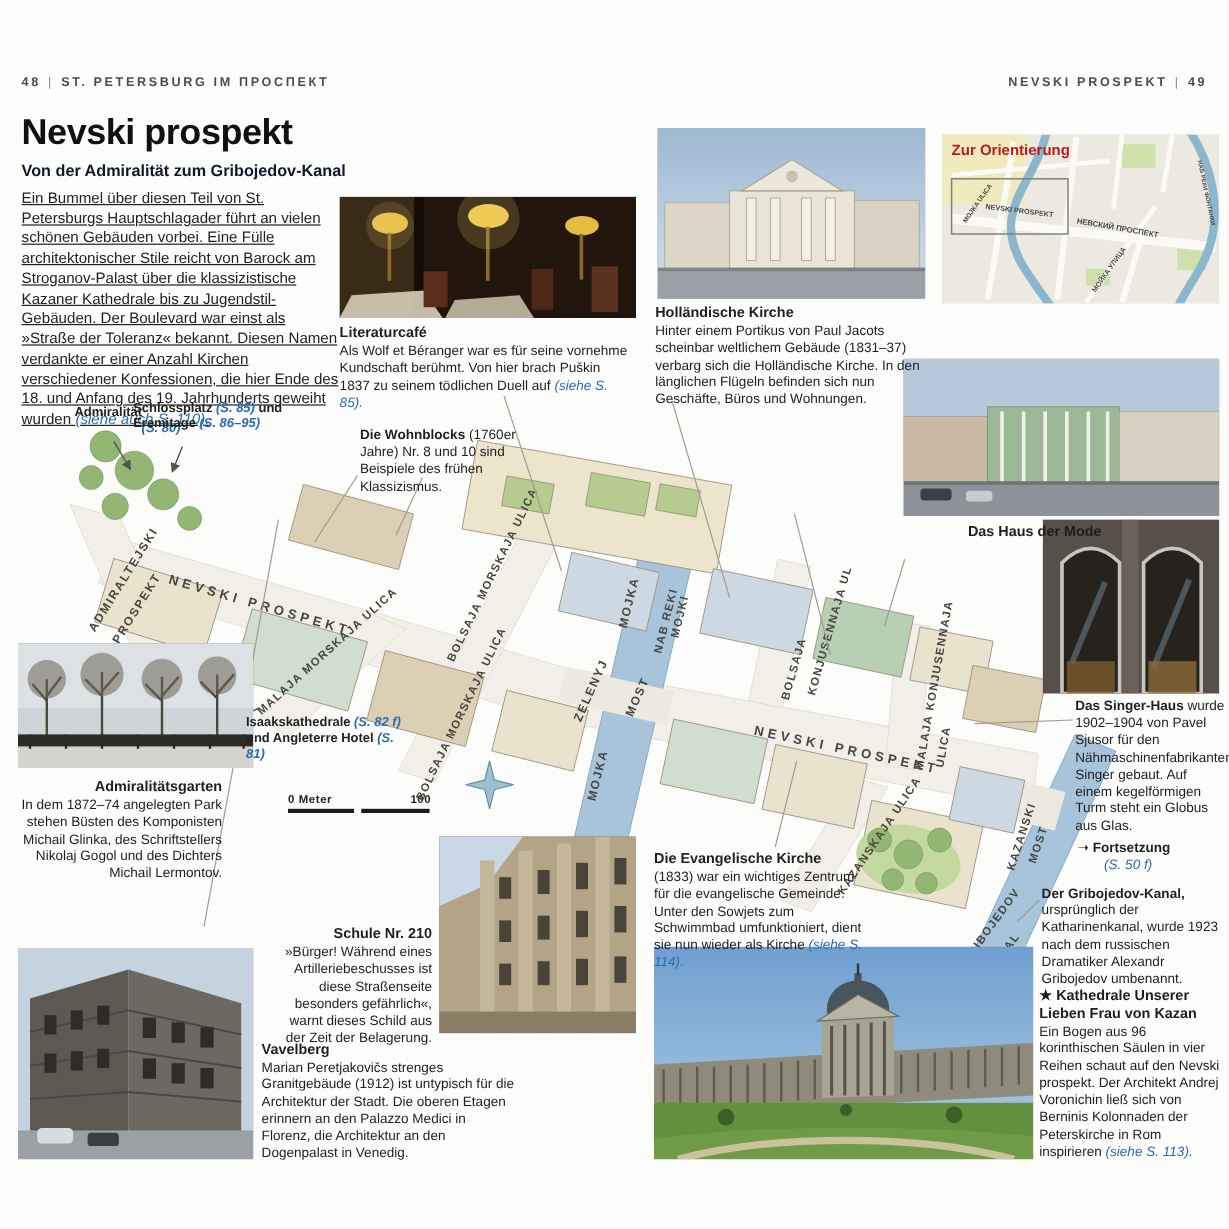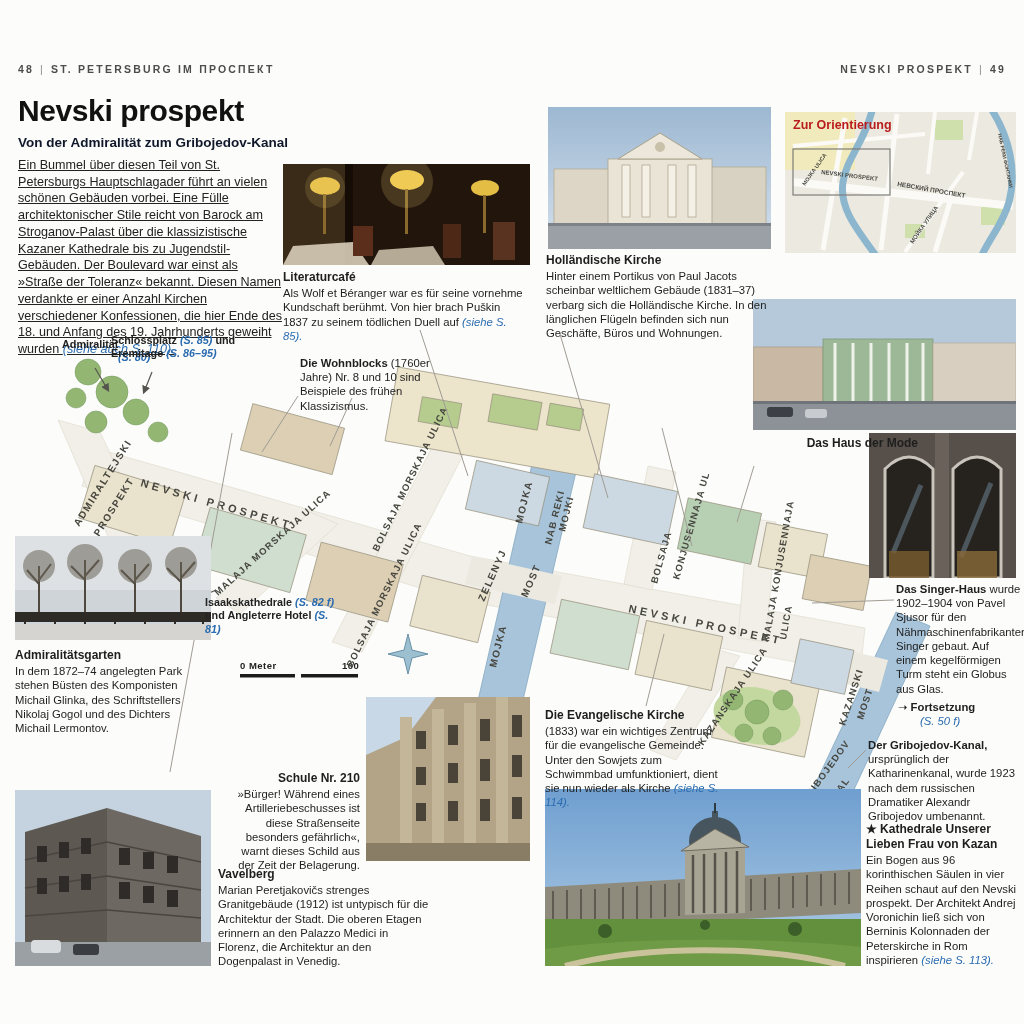--- a/index.html
+++ b/index.html
@@ -457,21 +457,21 @@
   <div class="abs cap rt" style="left:236px;top:771px;width:124px;">
     <div class="caph">Schule Nr. 210</div>
     <div>»Bürger! Während eines Artilleriebeschusses ist diese Straßenseite besonders gefährlich«, warnt dieses Schild aus der Zeit der Belagerung.</div>
   </div>
 
   <div class="abs cap" style="left:218px;top:867px;width:214px;">
     <div class="caph">Vavelberg</div>
     <div>Marian Peretjakovičs strenges Granitgebäude (1912) ist untypisch für die Architektur der Stadt. Die oberen Etagen erinnern an den Palazzo Medici in Florenz, die Architektur an den Dogenpalast in Venedig.</div>
   </div>
 
-  <div class="abs cap" style="left:15px;top:648px;width:170px;">
+  <div class="abs cap" style="left:15px;top:648px;width:170px;text-align:right;">
     <div class="caph">Admiralitätsgarten</div>
     <div>In dem 1872–74 angelegten Park stehen Büsten des Komponisten Michail Glinka, des Schriftstellers Nikolaj Gogol und des Dichters Michail Lermontov.</div>
   </div>
 
   <div class="abs ptlabel" style="left:62px;top:338px;">
     <div>Admiralität</div>
     <div class="ref" style="margin-left:56px;">(S. 80)</div>
   </div>
 
   <div class="abs ptlabel" style="left:111px;top:334px;width:150px;">

